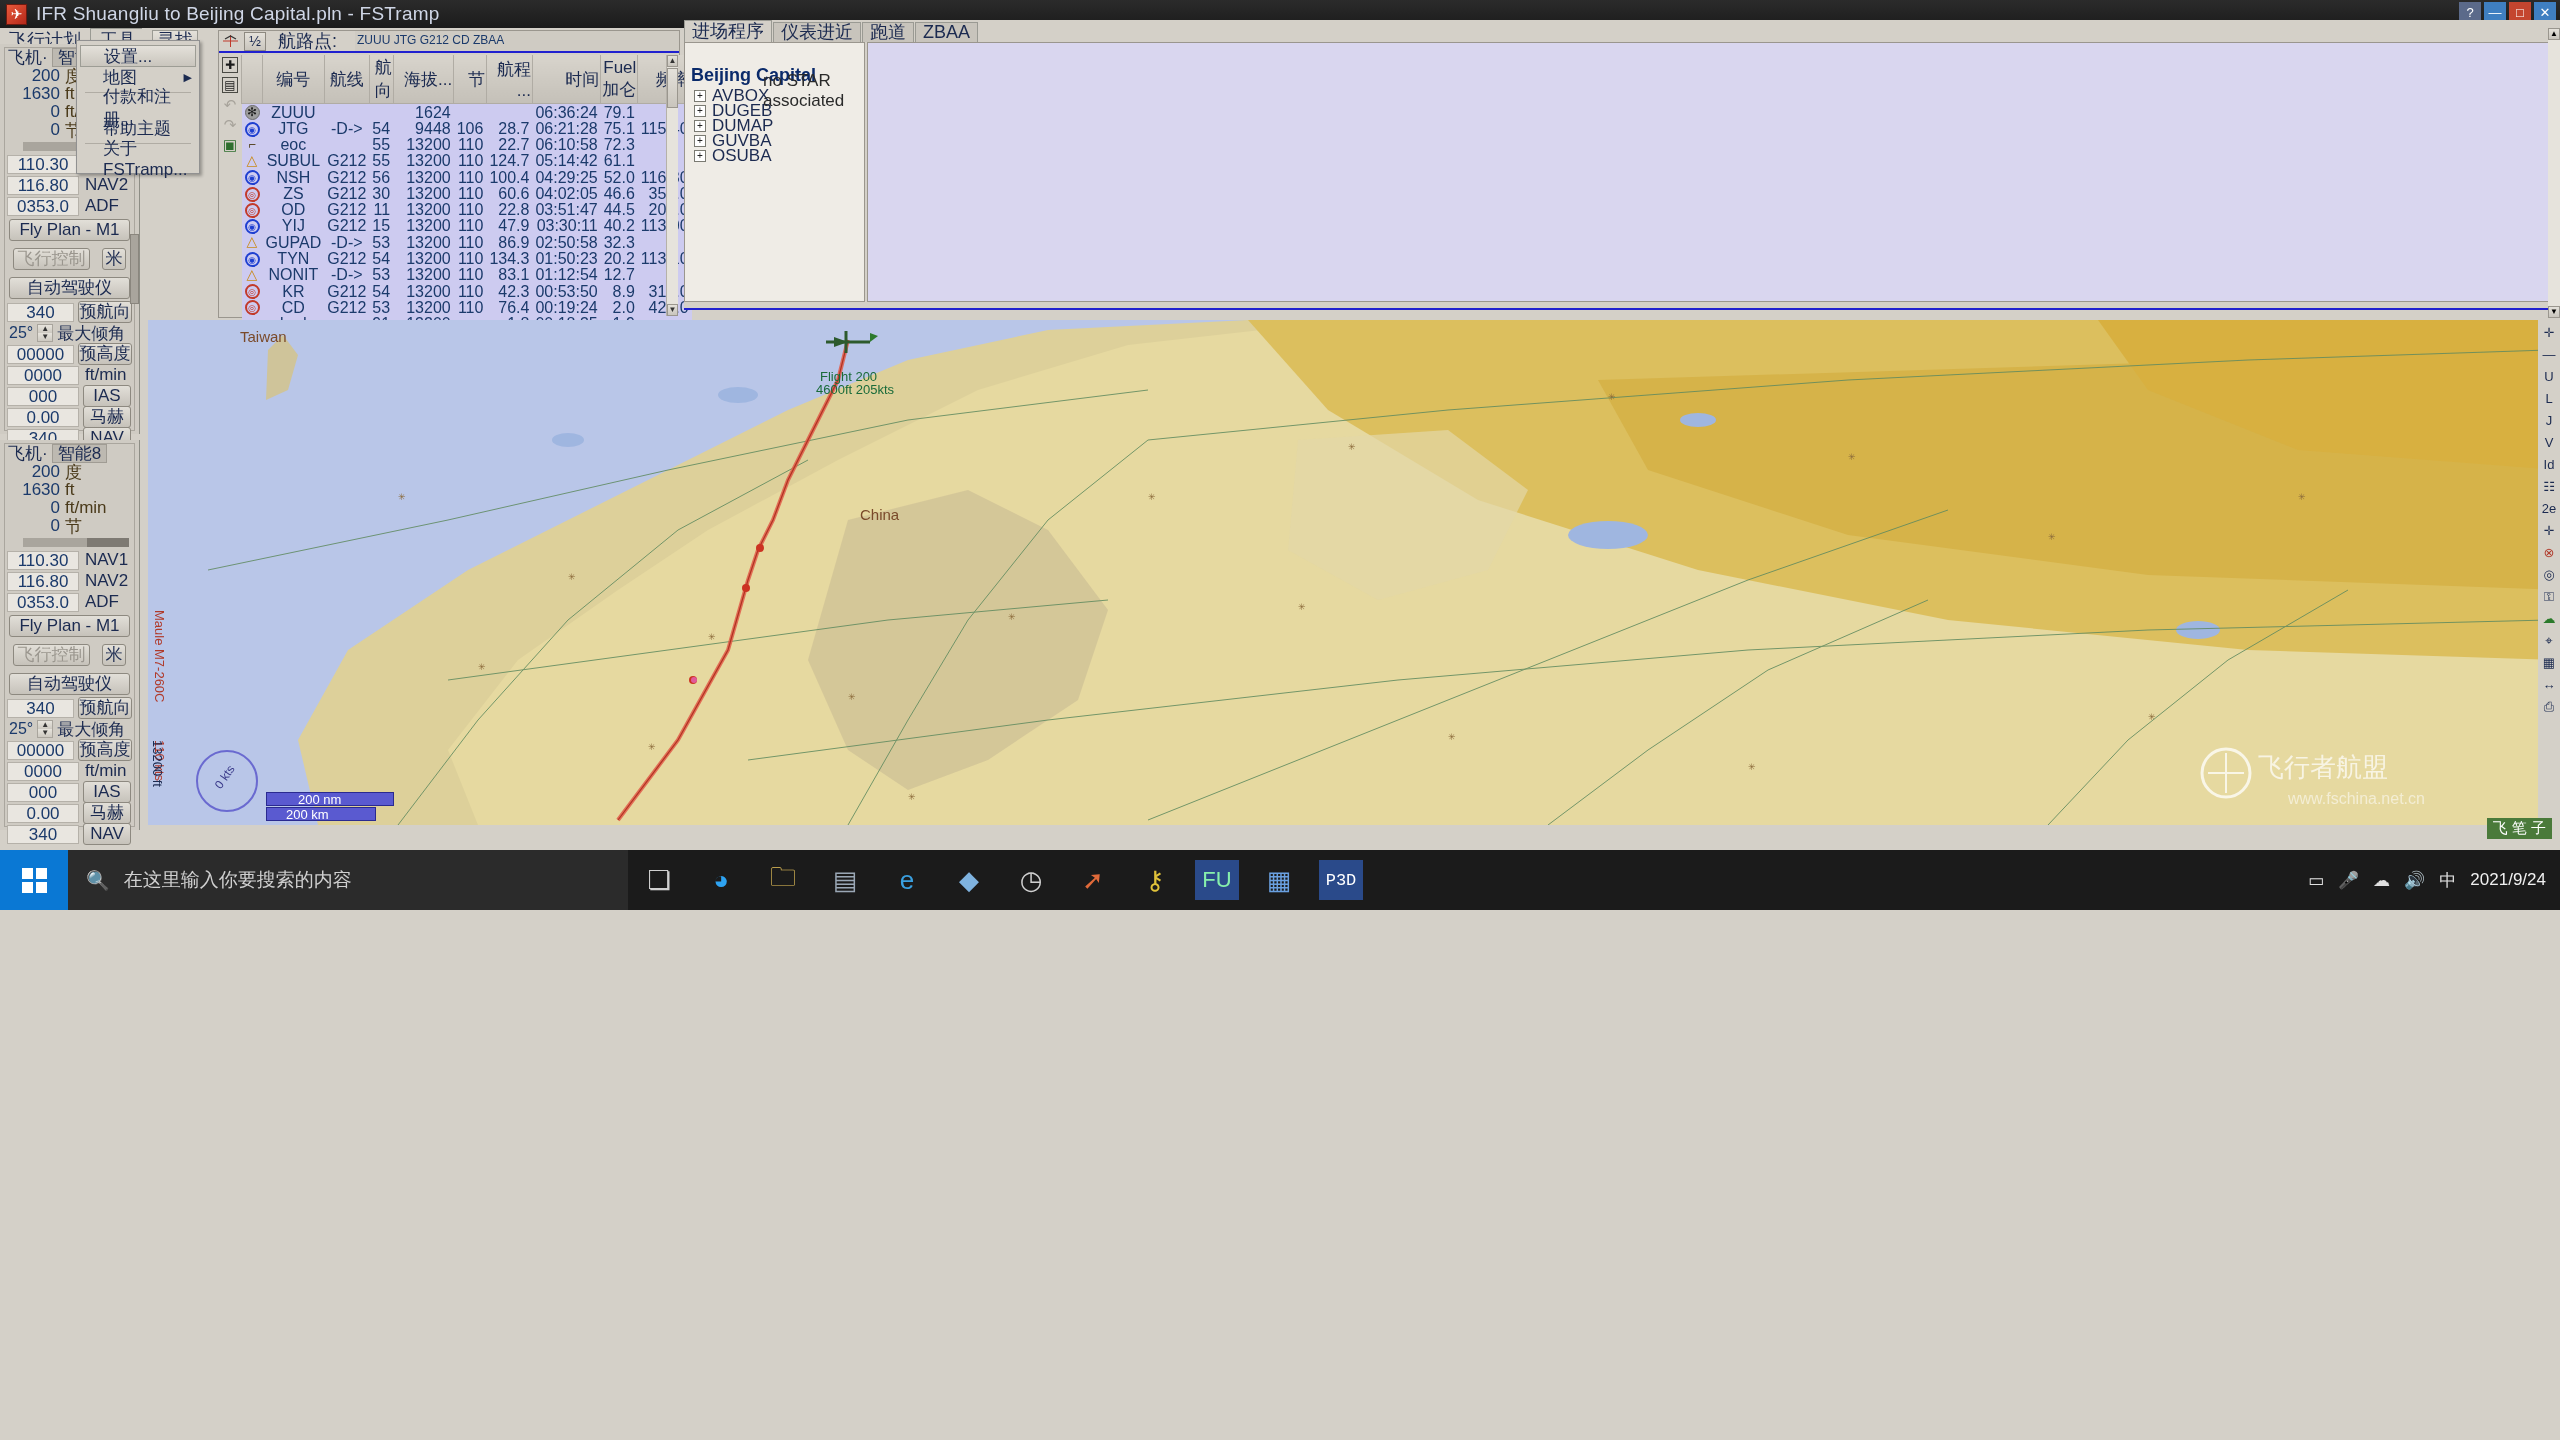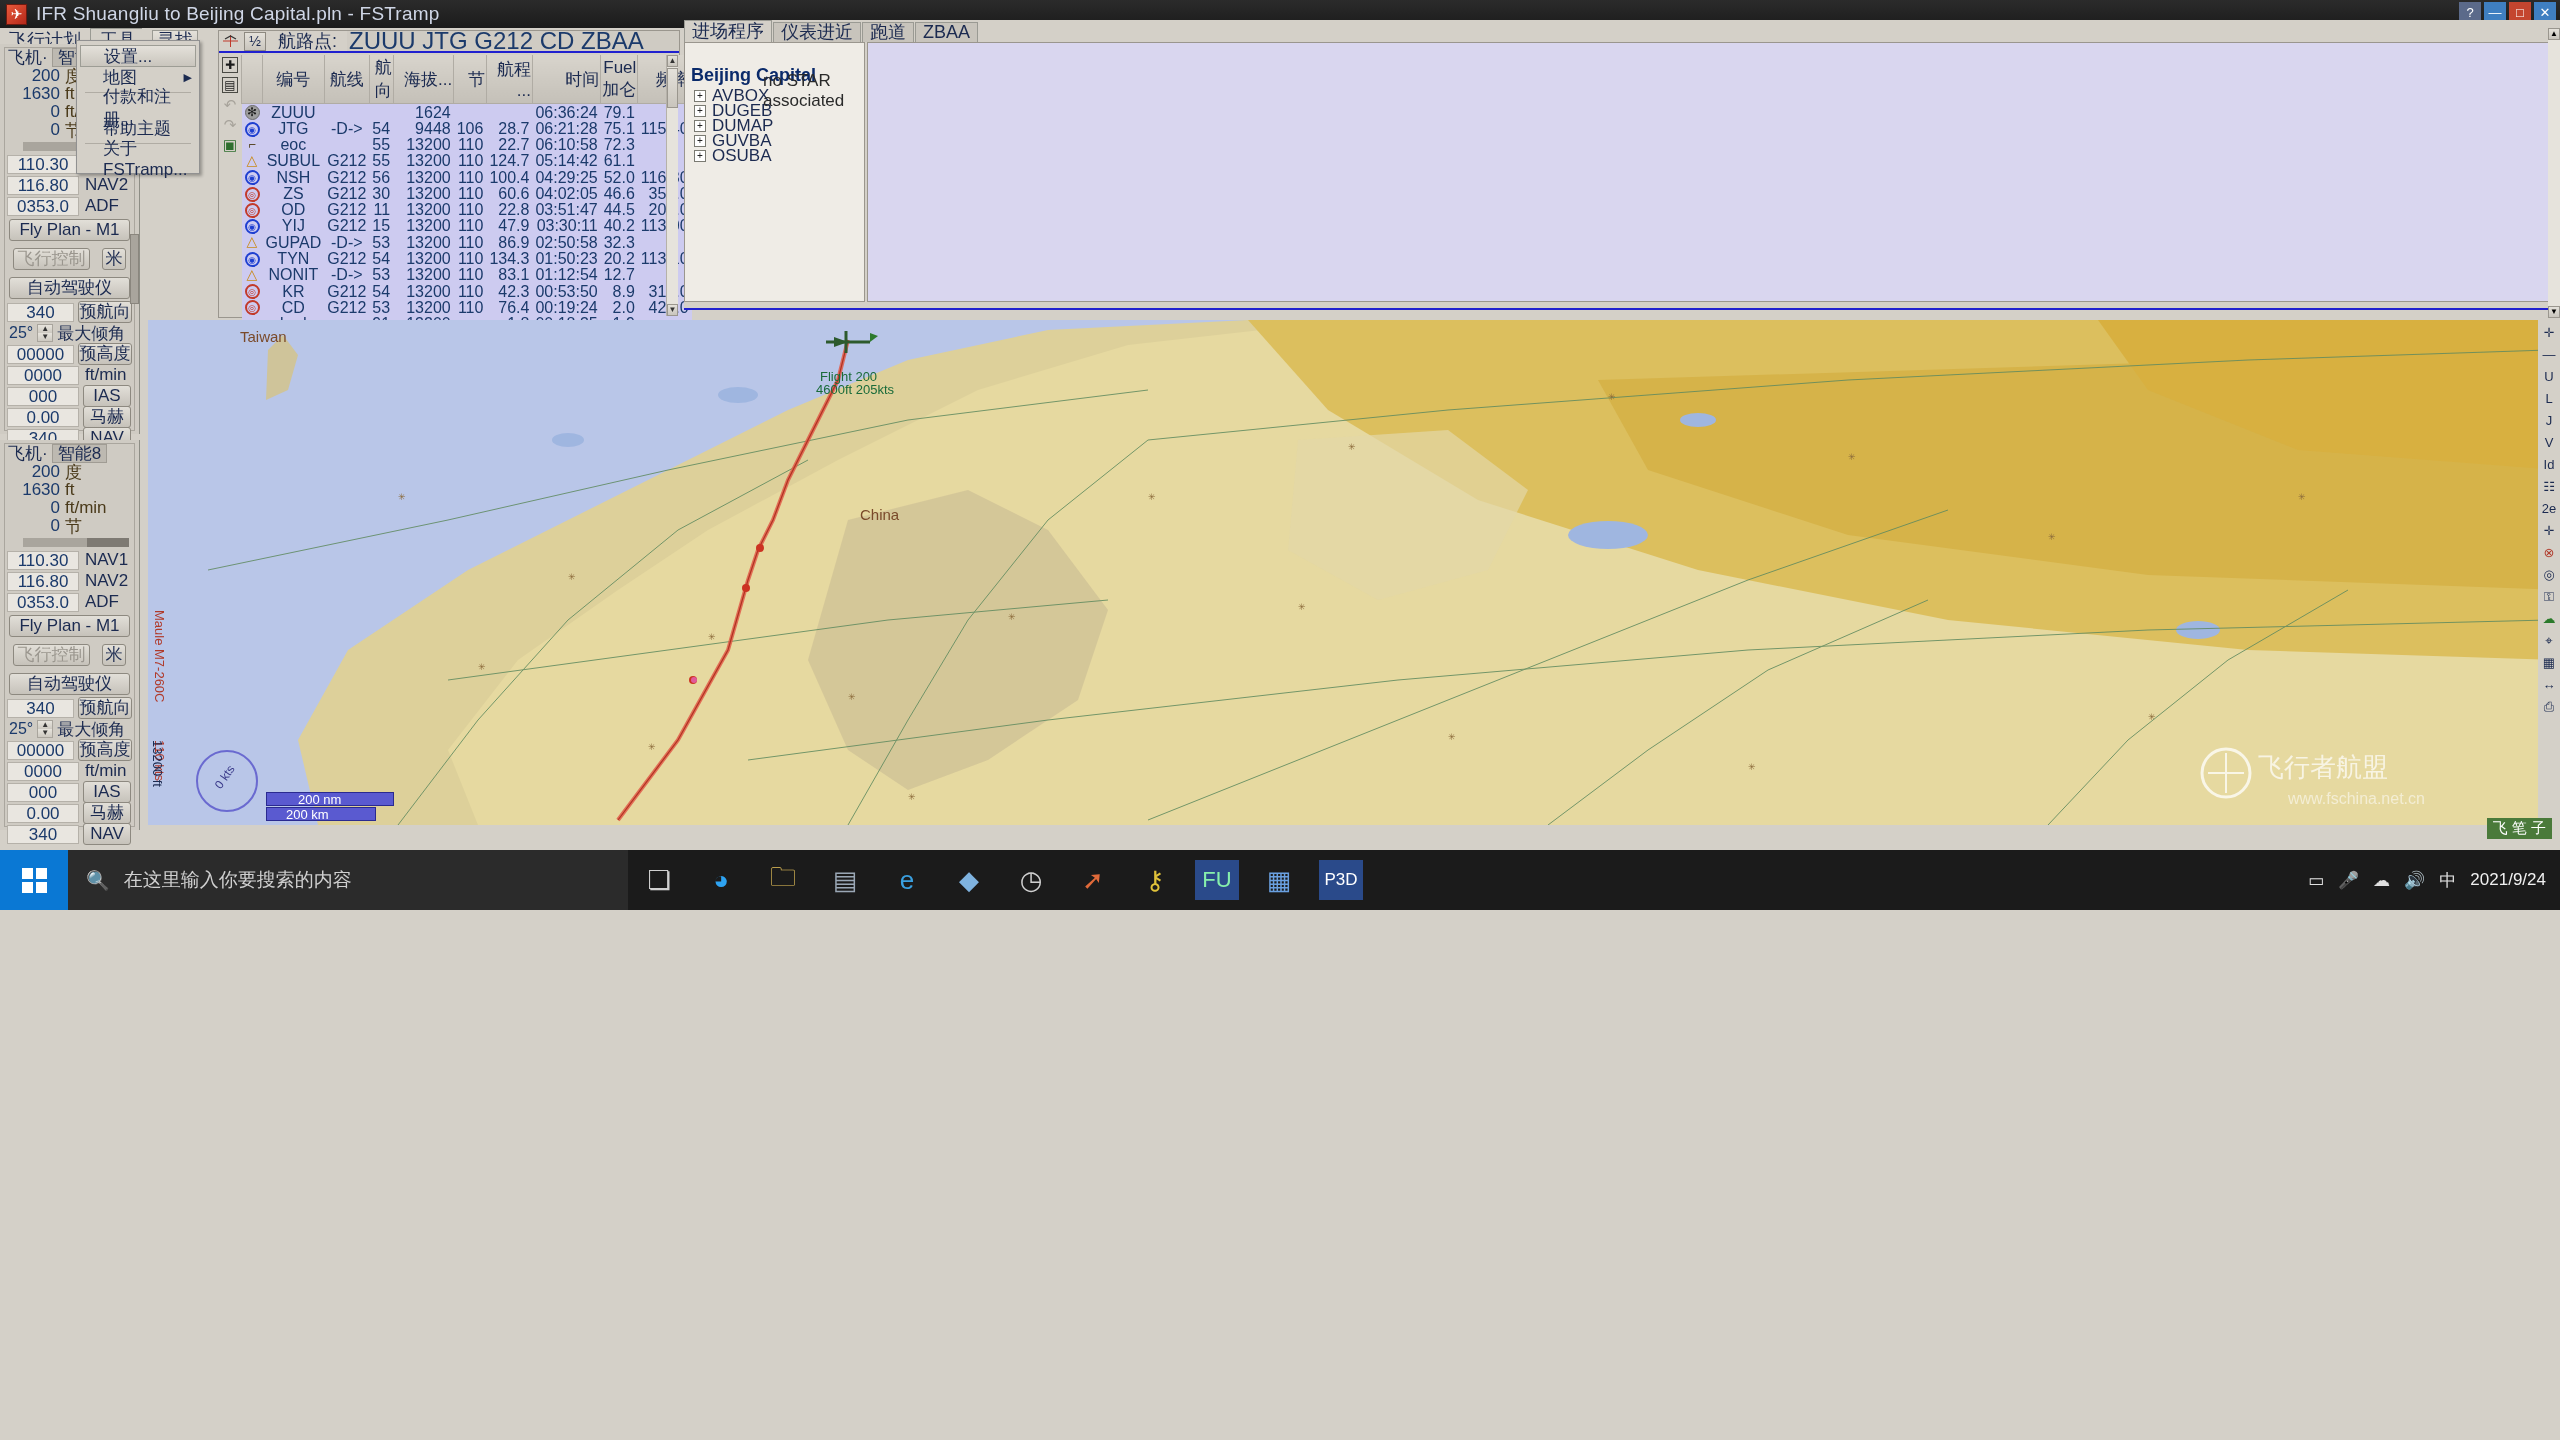--- a/index.html
+++ b/index.html
@@ -84,21 +84,21 @@
 
   
   .planpanel{position:absolute;left:218px;top:30px;width:462px;height:288px;
     background:#d4d0c8;border:1px solid #9a968e;}
   .planhead{height:22px;display:flex;align-items:center;border-bottom:2px solid #2020cf;
     background:#d4d0c8;}
   .ph-ico{width:22px;height:20px;display:flex;align-items:center;justify-content:center;}
   .ph-half{width:22px;height:19px;border:1px solid #8d8980;background:linear-gradient(#e4e1da,#c9c5bd);
     display:flex;align-items:center;justify-content:center;font-size:14px;color:#1b2a50;margin-left:3px;}
   .ph-lbl{font-size:18px;color:#1b2a50;margin-left:12px;}
-  .ph-val{flex:1;margin-left:10px;background:#cfcbc3;font-size:24px;color:#1b3a6b;
+  .ph-val{flex:1;margin-left:18px;background:#cfcbc3;font-size:12px;color:#1b3a6b;
     padding-left:2px;height:20px;line-height:19px;}
   .vtools{position:absolute;left:1px;top:24px;width:20px;bottom:1px;background:#d4d0c8;
     display:flex;flex-direction:column;align-items:center;padding-top:2px;gap:4px;}
   .vtool{width:16px;height:16px;border:1px solid #4a4a44;display:flex;
     align-items:center;justify-content:center;font-size:12px;color:#1a1a1a;}
   .vtool.flat{border:none;color:#a7a39b;font-size:15px;}
 
   table.plan{position:absolute;left:22px;top:24px;right:14px;border-collapse:collapse;
     font-size:17px;table-layout:fixed;}
   table.plan th{background:linear-gradient(#d8d4cc,#c4c0b8);border:1px solid #b0aca4;
@@ -823,21 +823,21 @@
         <div class="tbi" style="color: rgb(46, 163, 242);">◕</div>
         <div class="tbi" style="color: rgb(232, 195, 90);">🗀</div>
         <div class="tbi" style="color: rgb(154, 167, 181);">▤</div>
         <div class="tbi" style="color: rgb(58, 160, 224);">e</div>
         <div class="tbi" style="color: rgb(127, 179, 224);">◆</div>
         <div class="tbi" style="color: rgb(208, 208, 208);">◷</div>
         <div class="tbi" style="color: rgb(224, 106, 58);">➚</div>
         <div class="tbi" style="color: rgb(224, 194, 58);">⚷</div>
         <div class="tbi" style="color: #86efac; font-size: 22px; background: rgb(42, 74, 138); width: 44px; height: 40px; margin: 4px 9px;">FU</div>
         <div class="tbi" style="color: rgb(106, 160, 224);">▦</div>
-        <div class="tbi" style="color: rgb(255, 255, 255); font-size: 17px; background: rgb(42, 74, 138); width: 44px; height: 40px; margin: 0px 9px;">P3D</div>
+        <div class="tbi" style="color: rgb(255, 255, 255); font-size: 17px; background: rgb(42, 74, 138); width: 44px; height: 40px; margin: 0px 9px; font-family: Liberation Mono, monospace;">P3D</div>
       </div>
   </div>
   <div class="tray">
     <span>▭</span>
     <span>🎤</span>
     <span>☁</span>
     <span>🔊</span>
     <span>中</span>
     <span class="clock">2021/9/24</span>
   </div>

